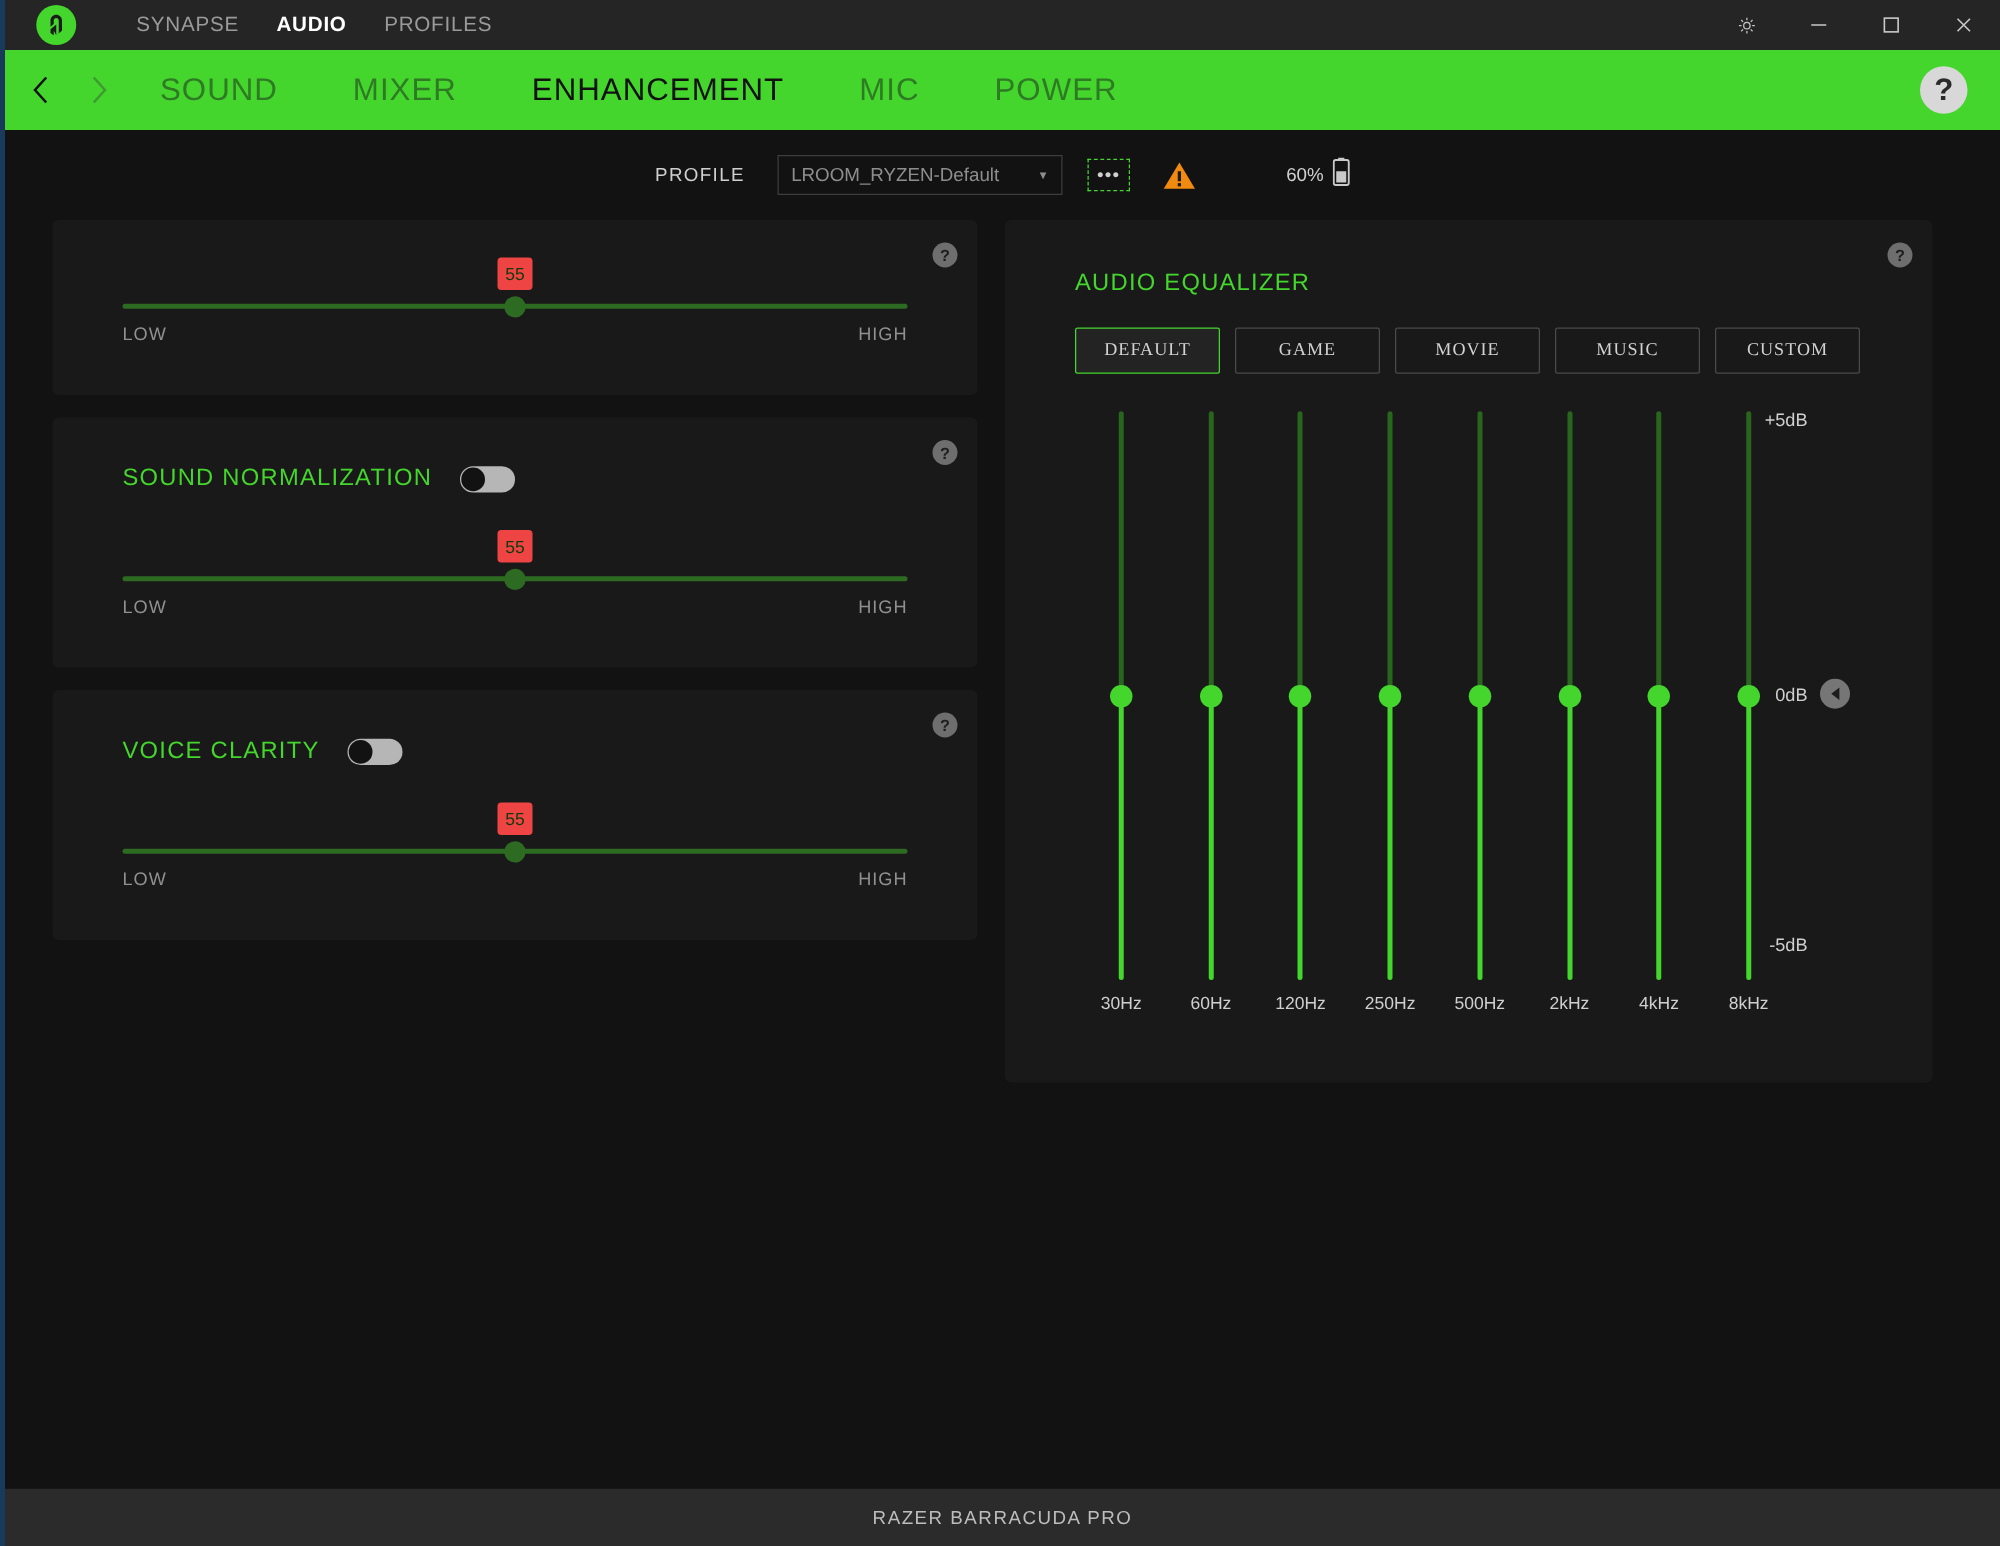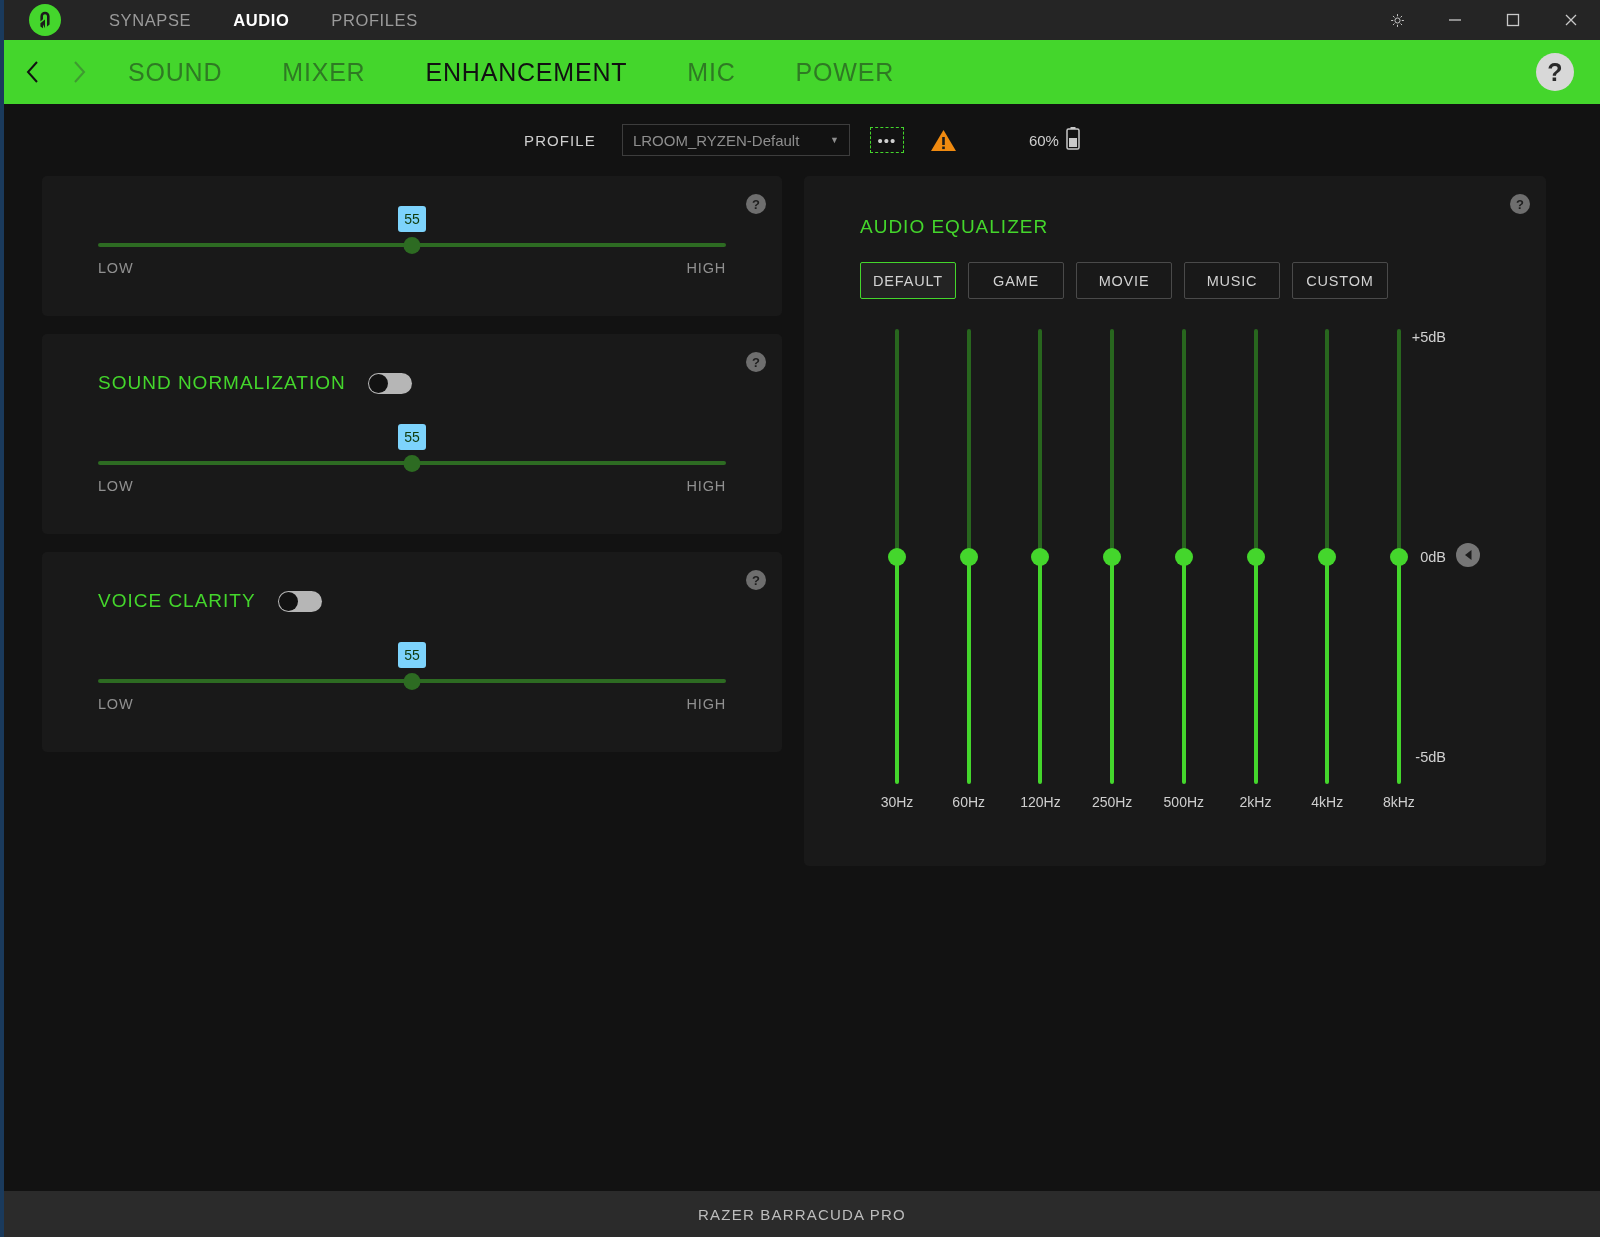--- a/index.html
+++ b/index.html
@@ -23,21 +23,21 @@
     display: flex; align-items: center;
     position: relative;
   }
   .logo {
     width: 32px; height: 32px; margin-left: 25px;
     border-radius: 50%;
     background: #44d62c;
     display: flex; align-items: center; justify-content: center;
   }
   .logo svg { display: block; }
-  .top-tabs { display: flex; align-items: center; margin-left: 48px; gap: 42px; }
+  .top-tabs { display: flex; align-items: center; margin-left: 48px; gap: 30px; }
   .top-tab {
     font-size: 16.5px; letter-spacing: 0.6px;
     color: #9a9a9a; cursor: pointer;
     font-family: "Liberation Sans", sans-serif;
   }
   .top-tab.active { color: #ffffff; font-weight: bold; }
   .win-ctrls {
     position: absolute; right: 0; top: 0; height: 40px;
     display: flex; align-items: center;
   }
@@ -141,21 +141,21 @@
     position: absolute; left: 1px; top: 1px;
     width: 19px; height: 19px; border-radius: 50%;
     background: #121212;
   }
   .slider-area { padding: 0 56px 0 56px; margin-top: 30px; }
   .slider-badge-row { position: relative; height: 30px; }
   .val-badge {
     position: absolute;
     transform: translateX(-50%);
     width: 28px; height: 26px; border-radius: 3px;
-    background: #7dd3fc; color: #0f3a0b;
+    background: #ef4444; color: #0f3a0b;
     font-size: 14px;
     display: flex; align-items: center; justify-content: center;
   }
   .track-wrap { position: relative; height: 18px; }
   .track {
     position: absolute; top: 7px; left: 0; right: 0;
     height: 4px; background: #2d6b22; border-radius: 2px;
   }
   .handle {
     position: absolute; top: 1px;
@@ -178,27 +178,27 @@
   }
   .eq-title {
     font-size: 19px; letter-spacing: 1px; color: #44d62c;
     padding: 40px 0 0 56px;
   }
   .presets {
     display: flex; gap: 12px;
     padding: 24px 0 0 56px;
   }
   .preset {
-    width: 96px; height: 37px;
+    width: 116px; height: 37px;
     border: 1px solid #4a4a4a; border-radius: 2px;
     background: transparent;
     color: #d2d2d2; font-size: 14.5px; letter-spacing: 0.8px;
     display: flex; align-items: center; justify-content: center;
     cursor: pointer;
-    font-family: Liberation Sans, sans-serif;
+    font-family: Liberation Serif, serif;
   }
   .preset.active { border-color: #44d62c; background: #232323; }
   .eq-body {
     position: relative;
     margin: 24px 0 0 56px;
     width: 620px; height: 490px;
   }
   .eq-bands {
     position: absolute; left: 18px; top: 6px;
     width: 540px; height: 470px;

